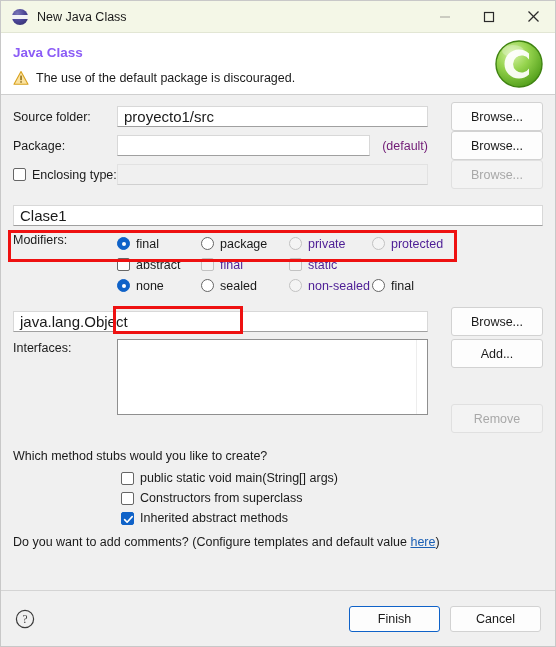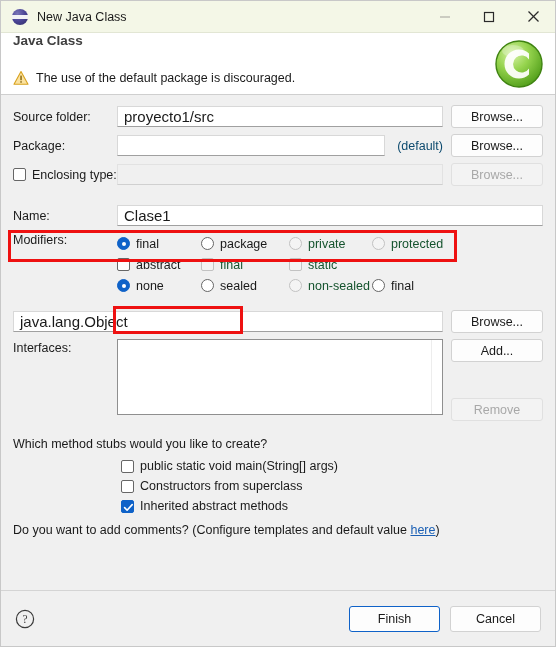--- a/index.html
+++ b/index.html
@@ -84,24 +84,24 @@
     flex: 0 0 auto;
     height: 62px;
     position: relative;
     border-bottom: 1px solid #cfcfcf;
     padding: 0 14px;
     box-sizing: border-box;
   }
   .header-title {
     font-size: 13.5px;
     font-weight: bold;
-    color: #404040;
+    color: #8b5cf6;
     position: absolute;
     left: 12px;
-    top: 0;
+    top: 12px;
   }
   .header-msg-row {
     position: absolute;
     left: 12px;
     top: 37px;
     display: flex;
     align-items: center;
   }
   .warn-icon { width: 16px; height: 16px; margin-right: 7px; flex: 0 0 auto; }
   .header-msg { font-size: 12.5px; color: #1a1a1a; }
@@ -153,28 +153,28 @@
   .field.disabled {
     background: #f0f0f0;
     border: 1px solid #e2e2e2;
     border-bottom: 1px solid #d0d0d0;
     color: #a0a0a0;
   }
   .suffix {
     flex: 0 0 auto;
     font-size: 12.5px;
     margin-left: 12px;
-    color: #0c4a6e;
+    color: #701a75;
     white-space: nowrap;
   }
   .btn {
     flex: 0 0 auto;
     width: 92px;
-    height: 23px;
-    margin-left: 8px;
+    height: 29px;
+    margin-left: 23px;
     box-sizing: border-box;
     background: #fdfdfd;
     border: 1px solid #d2d2d2;
     border-radius: 3px;
     font-family: "Liberation Sans", sans-serif;
     font-size: 12.5px;
     color: #1a1a1a;
     cursor: default;
     display: flex;
     align-items: center;
@@ -220,21 +220,21 @@
   .rd.disabled { border-color: #c2c2c2; background: #f4f4f4; }
 
   .opt {
     display: flex;
     align-items: center;
     font-size: 12.5px;
     color: #1a1a1a;
     white-space: nowrap;
     cursor: default;
   }
-  .opt.dim { color: #14532d; }
+  .opt.dim { color: #4c1d95; }
 
   .modrow {
     display: flex;
     align-items: center;
     height: 21px;
   }
   .modrow .opt { margin-right: 0; }
 
   .mods-label { width: 104px; flex: 0 0 auto; font-size: 12.5px; }
   .mods-col { display: flex; flex-direction: column; flex: 1 1 auto; }
@@ -398,21 +398,20 @@
     <div class="row">
       <div class="label" style="display:flex;align-items:center;">
         <span class="ck"></span>
         <span>Enclosing type:</span>
       </div>
       <div class="field disabled"></div>
       <div class="btn disabled">Browse...</div>
     </div>
 
     <div class="row" style="margin-top:18px;">
-      <div class="label">Name:</div>
       <div class="field">Clase1</div>
     </div>
 
     <div style="display:flex;align-items:flex-start;margin-bottom:14px;">
       <div class="mods-label">Modifiers:</div>
       <div class="mods-col">
 
         <div class="modrow">
           <div class="opt" style="width:84px;">
             <span class="rd checked"></span>

